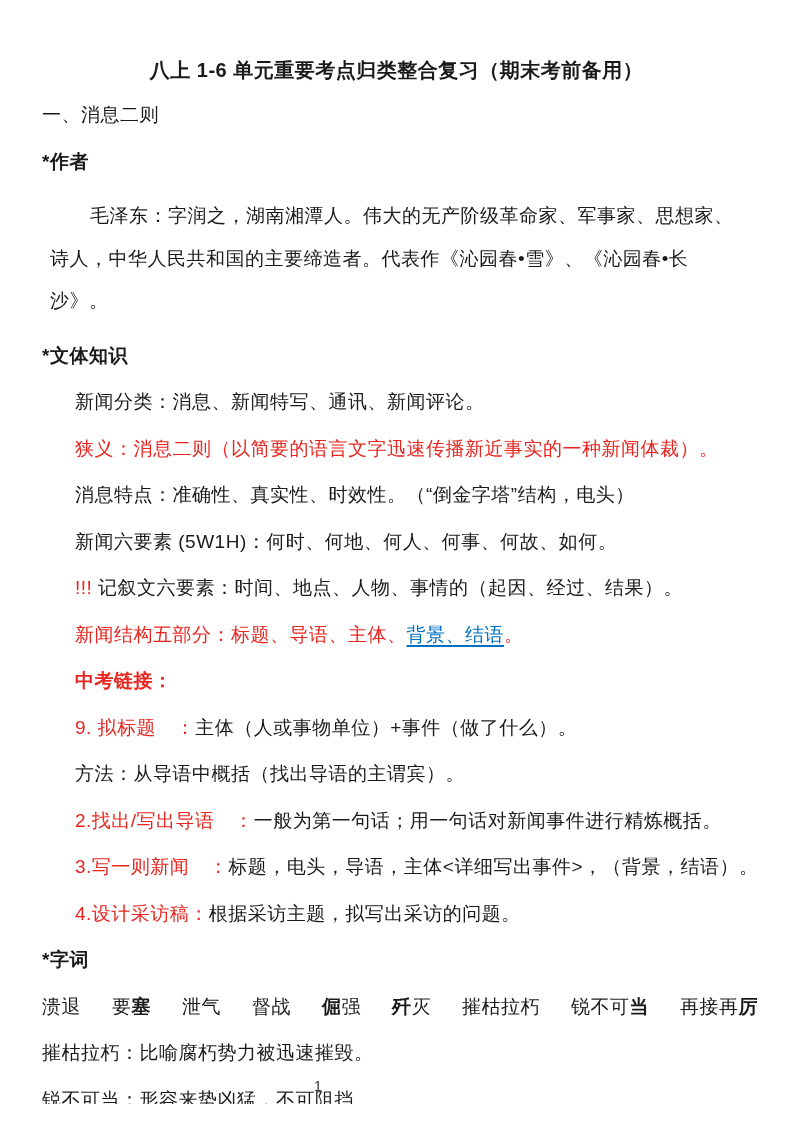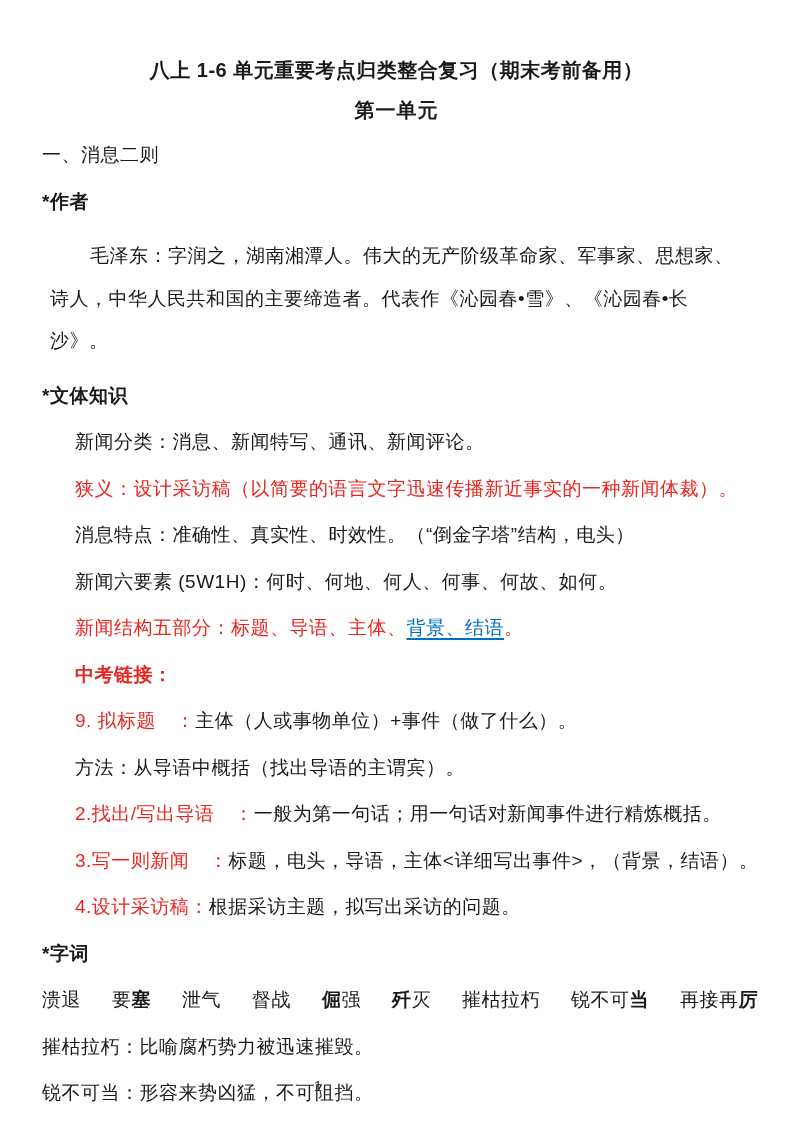--- a/index.html
+++ b/index.html
@@ -48,39 +48,39 @@
     text-align:center;font-size:15px;color:#3a3a3a;line-height:20px;
   }
 </style>
 </head>
 <body>
 
 <div class="page">
   <div class="content">
 
     <h1 class="title">八上 1-6 单元重要考点归类整合复习（期末考前备用）</h1>
-    <h2 class="unit">第一单元</h2>
 
     <p class="line">一、消息二则</p>
 
     <p class="line bold">*作者</p>
 
     <p class="para">毛泽东：字润之，湖南湘潭人。伟大的无产阶级革命家、军事家、思想家、诗人，中华人民共和国的主要缔造者。代表作《沁园春•雪》、《沁园春•长沙》。</p>
 
     <p class="line bold">*文体知识</p>
 
 
     <p class="line ind">新闻分类：消息、新闻特写、通讯、新闻评论。</p>
 
-    <p class="line ind red">狭义：设计采访稿（以简要的语言文字迅速传播新近事实的一种新闻体裁）。</p>
+    <p class="line ind red">狭义：消息二则（以简要的语言文字迅速传播新近事实的一种新闻体裁）。</p>
 
     <p class="line ind">消息特点：准确性、真实性、时效性。（“倒金字塔”结构，电头）</p>
 
     <p class="line ind">新闻六要素 (5W1H)：何时、何地、何人、何事、何故、如何。</p>
 
+    <p class="line ind"><span class="red">!!!</span><span> 记叙文六要素：时间、地点、人物、事情的（起因、经过、结果）。</span></p>
 
     <p class="line ind"><span class="red">新闻结构五部分：标题、导语、主体、</span><span class="blue u">背景、结语</span><span class="red">。</span></p>
 
     <p class="line ind red bold">中考链接：</p>
 
     <p class="line ind"><span class="red">9. 拟标题　：</span><span>主体（人或事物单位）+事件（做了什么）。</span></p>
 
     <p class="line ind">方法：从导语中概括（找出导语的主谓宾）。</p>
 
     <p class="line ind"><span class="red">2.找出/写出导语　：</span><span>一般为第一句话；用一句话对新闻事件进行精炼概括。</span></p>

